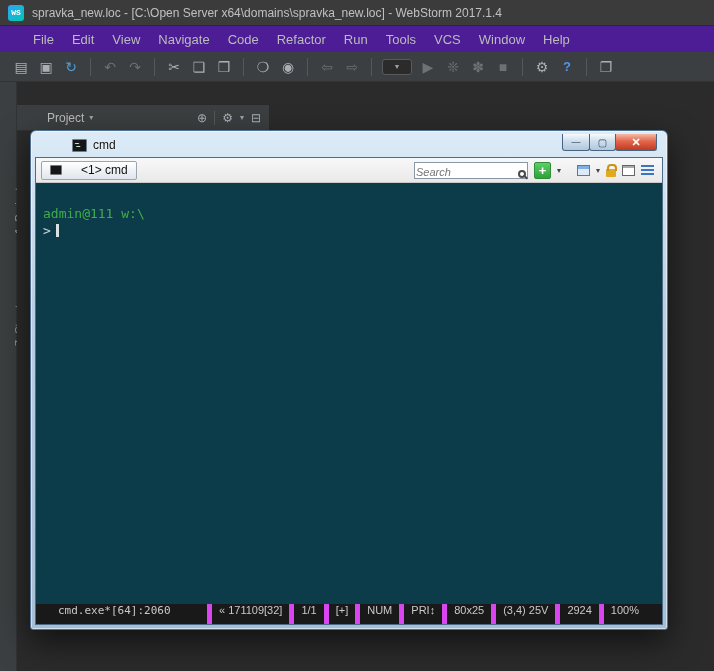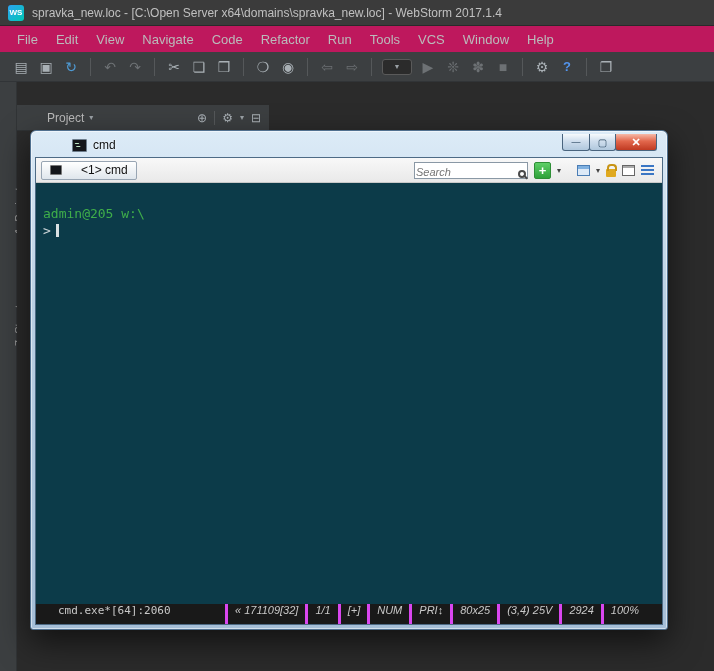--- a/index.html
+++ b/index.html
@@ -5,23 +5,23 @@
   * { margin:0; padding:0; box-sizing:border-box; }
   body { background:#1e1e1e; font-family:"Liberation Sans", sans-serif; }
   .stage { position:relative; width:714px; height:671px; background:#2b2b2b; overflow:hidden;
            font-family:"Liberation Sans", sans-serif; }
 
   
   .titlebar { position:absolute; left:0; top:0; width:714px; height:26px; background:#3b3b3b;
               border-bottom:1px solid #2a2a2a; display:flex; align-items:center; gap:8px;
               padding:0 8px; color:#c0c0c0; font-size:12px; }
   .ws-logo { width:16px; height:16px; border-radius:3px; background:linear-gradient(135deg,#2ea3f2,#00c8b4);
-             color:#fff; font-size:8px; font-weight:bold; display:flex; align-items:center; justify-content:center; }
-  .menubar { position:absolute; left:0; top:26px; width:714px; height:26px; background:#be185d;
-             display:flex; align-items:center; padding-left:8px; color:#bbbbbb; font-size:13px; }
+             color:#fff; font-size:8px; font-weight:bold; display:flex; align-items:center; justify-content:center;font-family:Liberation Mono, monospace; }
+  .menubar { position:absolute; left:0; top:26px; width:714px; height:26px; background:#4c1d95;
+             display:flex; align-items:center; padding-left:24px; color:#bbbbbb; font-size:13px; }
   .menu-item { padding:3px 9px; cursor:default; }
 
   .toolbar { position:absolute; left:0; top:52px; width:714px; height:30px; background:#3c3f41;
              border-bottom:1px solid #313437; display:flex; align-items:center; padding-left:12px; gap:7px; }
   .tbi { width:18px; height:18px; display:flex; align-items:center; justify-content:center;
          font-size:14px; color:#a9b0b5; }
   .tbi.dim { color:#6d7174; }
   .tbi.blue { color:#4f9bd5; }
   .tbi.help { color:#5394ec; font-weight:bold; font-size:13px; }
   .sep { width:1px; height:18px; background:#55585a; margin:0 3px; }
@@ -104,21 +104,21 @@
   .ce-term { flex:1; background:#0c3b49; padding:5px 7px; font-family:"DejaVu Sans Mono", monospace;
              font-size:13px; line-height:17px; color:#cdd6d9; overflow:hidden; }
   .tl { min-height:17px; white-space:pre; }
   .tl.green { color:#3fae4a; }
   .cursor { display:inline-block; width:3px; height:13px; background:#d9e0e2; margin-left:5px;
             vertical-align:-2px; }
 
   .ce-status { height:20px; flex:none; background:#191919; color:#c9c9c9; font-size:11px;
                display:flex; padding:0 16px; }
   .st-left { font-family:"DejaVu Sans Mono", monospace; font-size:11px; padding:0 6px; margin-right:auto; }
-  .st-item { padding:0 7px; border-left:3px solid #d946ef; white-space:nowrap;font-style:italic; }
+  .st-item { padding:0 7px; border-left:5px solid #d946ef; white-space:nowrap; }
 </style>
 </head>
 <body>
 
 <div class="stage">
 
   <div class="titlebar">
     <span class="ws-logo">WS</span>
     <span>spravka_new.loc - [C:\Open Server x64\domains\spravka_new.loc] - WebStorm 2017.1.4</span>
   </div>
@@ -219,21 +219,21 @@
         <span class="frame-ic"></span>
         <span class="burger">
             <i></i>
             <i></i>
             <i></i>
           </span>
       </div>
 
       <div class="ce-term">
         <div class="tl"></div>
-        <div class="tl green">admin@205 w:\</div>
+        <div class="tl green">admin@111 w:\</div>
         <div class="tl"><span>&gt;</span><span class="cursor"></span></div>
       </div>
 
       <div class="ce-status">
         <span class="st-left">cmd.exe*[64]:2060</span>
         <span class="st-item">« 171109[32]</span>
         <span class="st-item">1/1</span>
         <span class="st-item">[+]</span>
         <span class="st-item">NUM</span>
         <span class="st-item">PRI↕</span>

